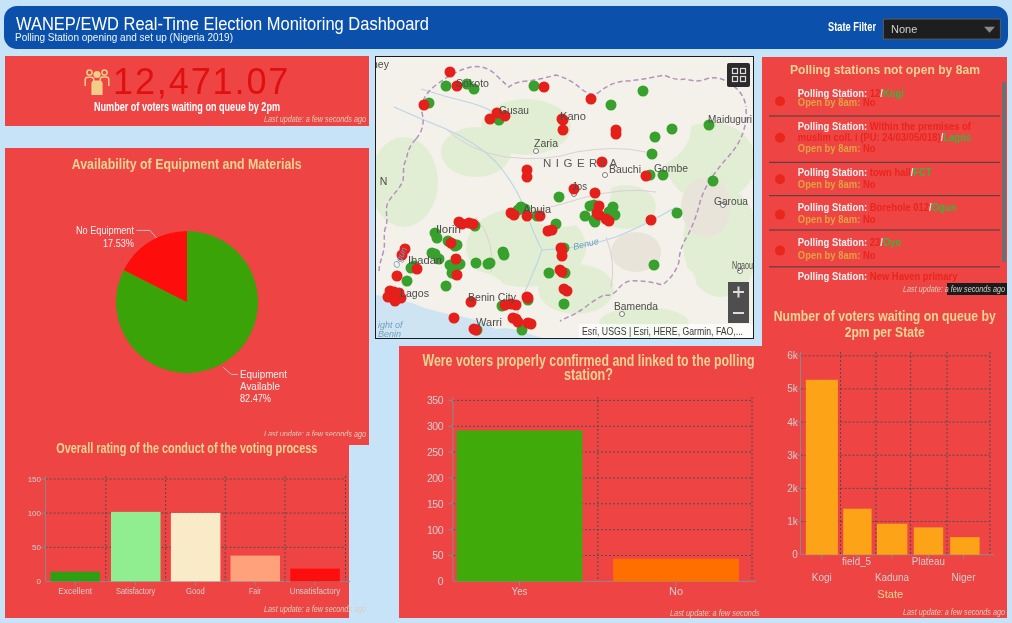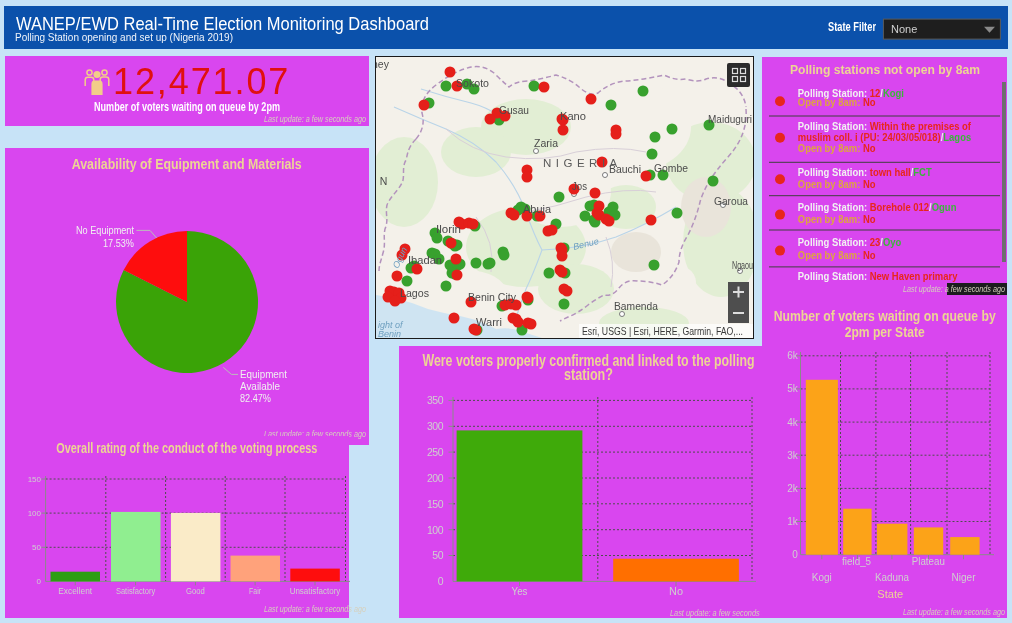--- a/index.html
+++ b/index.html
@@ -1,27 +1,27 @@
 <!DOCTYPE html>
 <html><head>
 <meta charset="utf-8">
 <style>
 * { margin:0; padding:0; box-sizing:border-box; }
 html,body { width:1012px; height:623px; background:#c7e3f7; overflow:hidden;
   font-family:"Liberation Sans", sans-serif; }
-.panel { position:absolute; background:#d946ef; }
+.panel { position:absolute; background:#ef4444; }
 svg { position:absolute; left:0; top:0; }
 svg text { font-family:"Liberation Sans", sans-serif; }
 .gold { fill:#edd494; font-weight:bold; }
 .upd { fill:#d6d0bd; font-style:italic; }
 </style>
 </head>
 <body>
 
-<div style="position:absolute;left:4px;top:6px;width:1004px;height:43px;background:#0b51ab;">
+<div style="position:absolute;left:4px;top:6px;width:1004px;height:43px;background:#0b51ab;border-radius:13px;">
   <svg width="1004" height="43" viewBox="0 0 1004 43">
     <text x="12" y="23.5" font-size="18.5" fill="#ffffff" textLength="413" lengthAdjust="spacingAndGlyphs">WANEP/EWD Real-Time Election Monitoring Dashboard</text>
     <text x="11" y="35.4" font-size="11" fill="#f0f4fa" textLength="218" lengthAdjust="spacingAndGlyphs">Polling Station opening and set up (Nigeria 2019)</text>
     <text x="824" y="24.8" font-size="12.5" font-weight="bold" fill="#ffffff" textLength="48" lengthAdjust="spacingAndGlyphs">State Filter</text>
     <rect x="879.4" y="13.1" width="117" height="20" fill="#1e1e1e" stroke="#5a5a5a" stroke-width="1"></rect>
     <text x="887" y="26.8" font-size="11" fill="#cfcfcf">None</text>
     <path d="M980 20.8 h11 l-5.5 6 z" fill="#8a8a8a"></path>
   </svg>
 </div>
 

